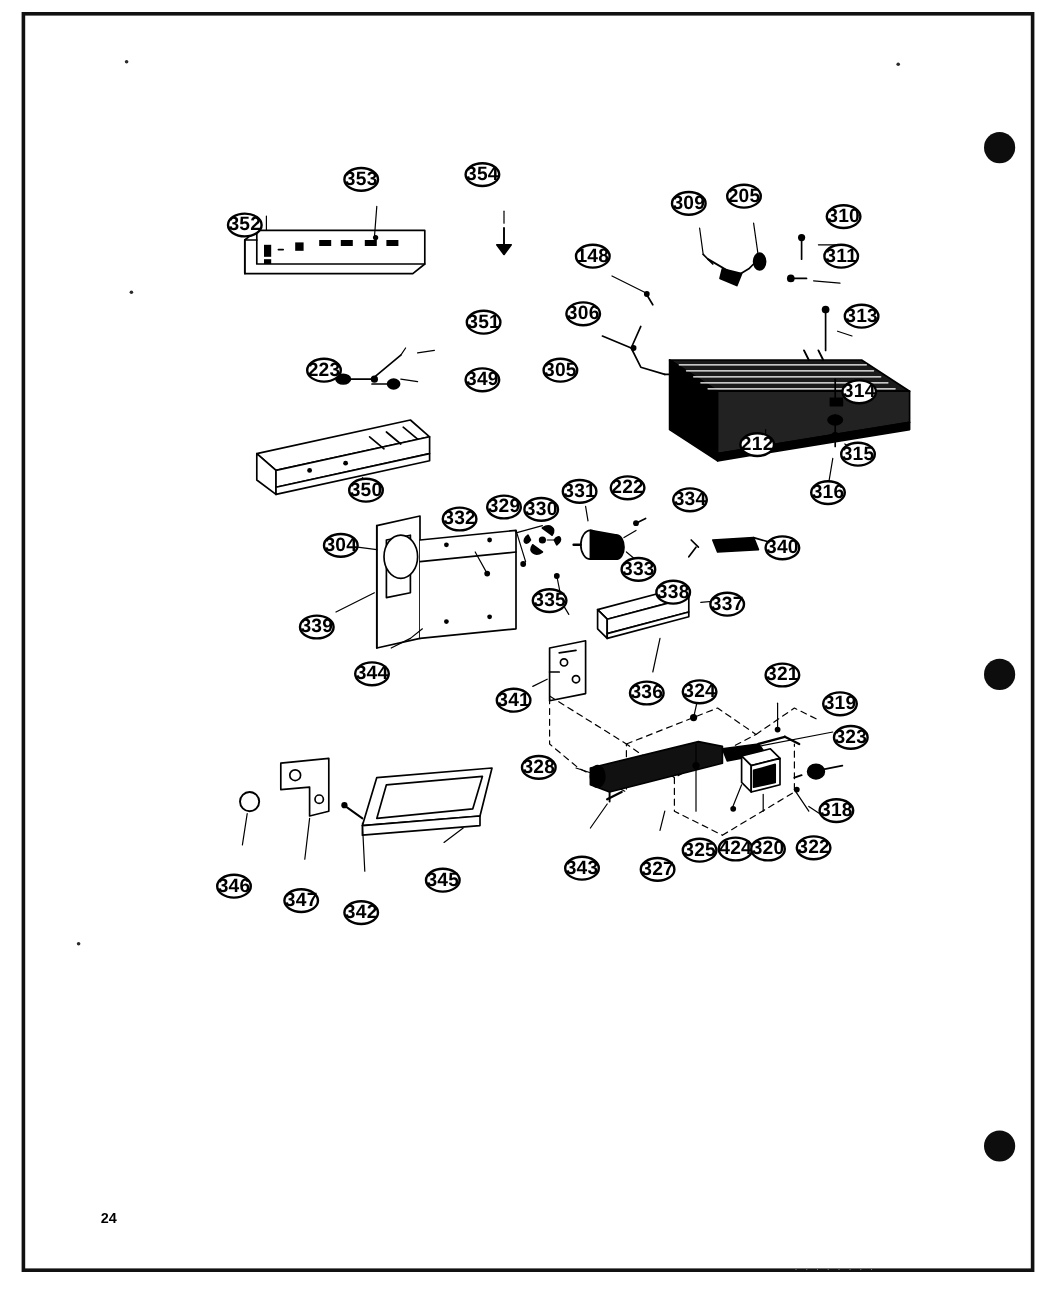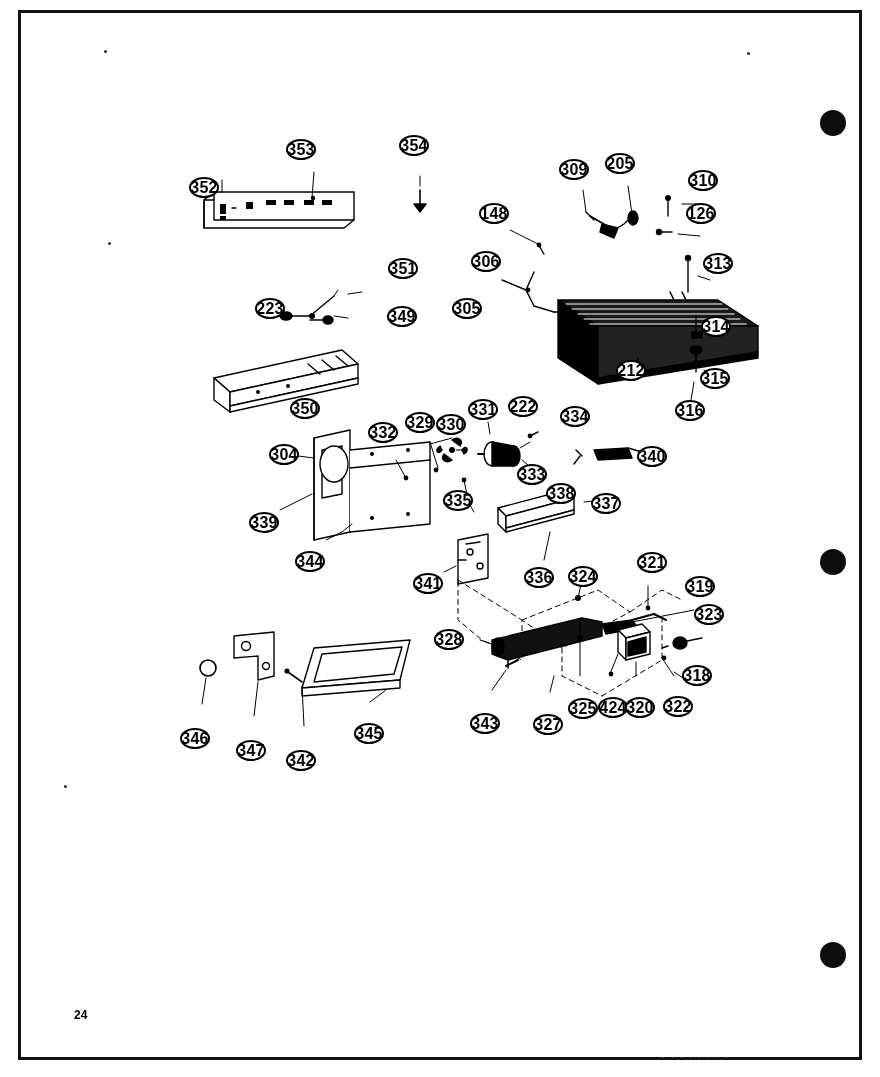--- a/index.html
+++ b/index.html
@@ -90,21 +90,21 @@
     width: 790px;
     text-align: center;
     font-size: 18px;
     font-weight: bold;
     letter-spacing: 2px;
     color: #000000;
     font-family: "Liberation Sans", sans-serif;
   }
   #page-number {
     position: absolute;
-    left: 32px;
+    left: 42px;
     top: 988px;
     font-size: 12px;
     font-weight: bold;
     color: #000000;
   }
   #footer-marks {
     position: absolute;
     left: 620px;
     top: 1030px;
     font-size: 9px;
@@ -371,26 +371,26 @@
           <path d="M126 552 L140 562" stroke-width="1.6"></path>
           <circle cx="125" cy="551" r="2.6" fill="#000000" stroke="none"></circle>
           <path d="M142 606 L140 566" stroke-width="1"></path>
 
         </g>
       </svg>
     </div>
 
     <div id="callout-layer">
         <div class="callout" style="left: 244px; top: 119px;">353</div>
-        <div class="callout" style="left: 357px; top: 115px; text-align: center;">354</div>
+        <div class="callout" style="left: 345px; top: 115px; text-align: center;">354</div>
         <div class="callout" style="left: 517px; top: 139px;">309</div>
         <div class="callout" style="left: 563px; top: 133px;">205</div>
         <div class="callout" style="left: 646px; top: 150px;">310</div>
         <div class="callout" style="left: 147px; top: 157px;">352</div>
-        <div class="callout" style="left: 644px; top: 183px;">126</div>
+        <div class="callout" style="left: 644px; top: 183px;">311</div>
         <div class="callout" style="left: 437px; top: 183px;">148</div>
         <div class="callout" style="left: 346px; top: 238px;">351</div>
         <div class="callout" style="left: 429px; top: 231px;">306</div>
         <div class="callout" style="left: 661px; top: 233px;">313</div>
         <div class="callout" style="left: 213px; top: 278px;">223</div>
         <div class="callout" style="left: 410px; top: 278px;">305</div>
         <div class="callout" style="left: 345px; top: 286px;">349</div>
         <div class="callout" style="left: 659px; top: 296px;">314</div>
         <div class="callout" style="left: 574px; top: 340px;">212</div>
         <div class="callout" style="left: 658px; top: 348px;">315</div>

